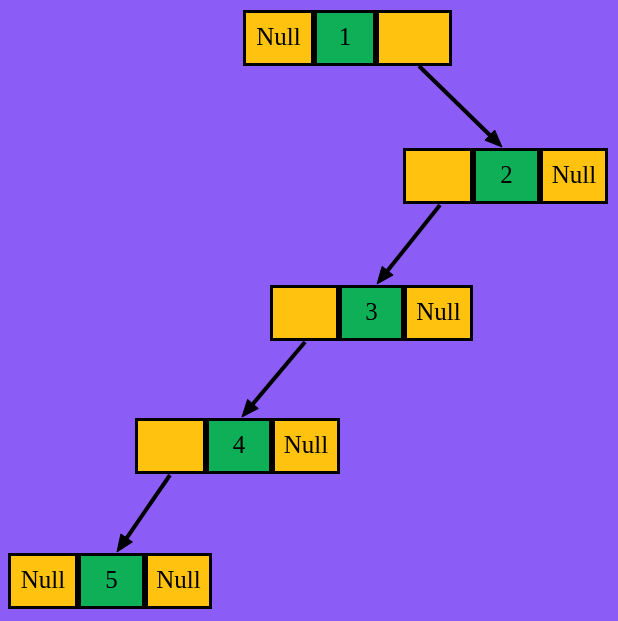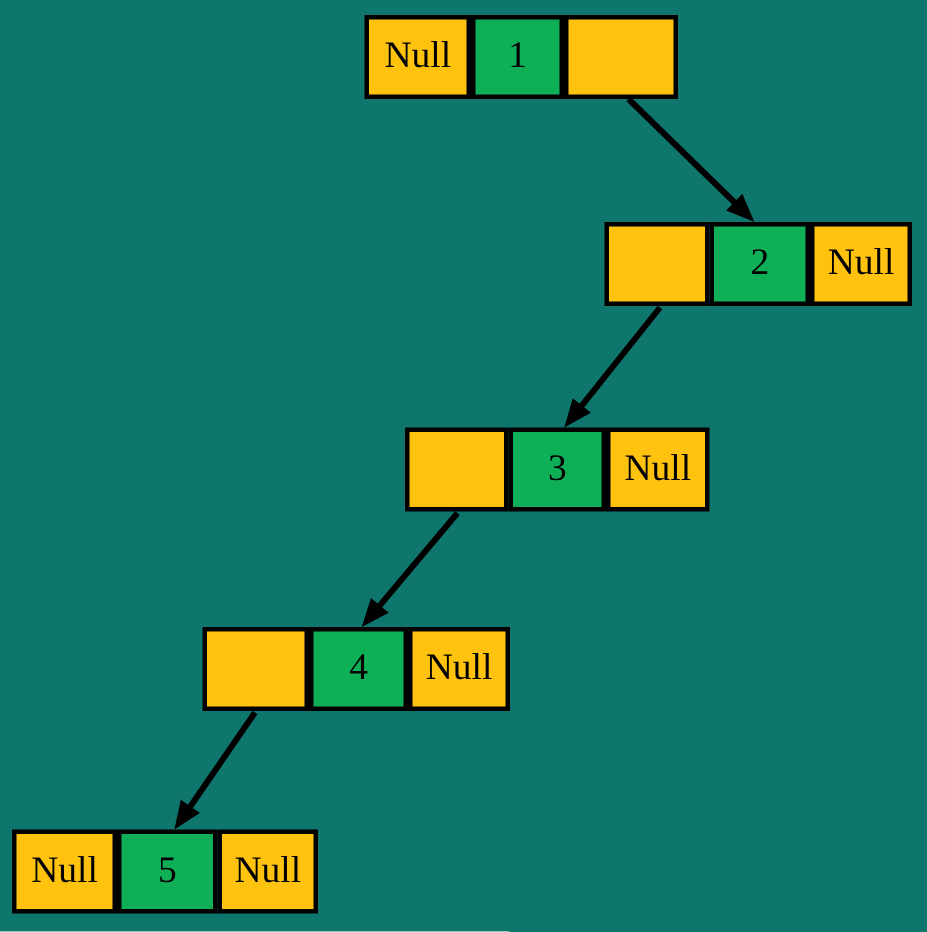--- a/index.html
+++ b/index.html
@@ -11,21 +11,21 @@
   body {
     width: 618px;
     height: 621px;
     overflow: hidden;
     font-family: "Liberation Serif", "DejaVu Serif", serif;
   }
   #diagram-root {
     position: relative;
     width: 618px;
     height: 621px;
-    background: #0f766e;
+    background: #8b5cf6;
   }
   svg#linked-list-svg {
     display: block;
     width: 618px;
     height: 621px;
   }
   .cell-rect {
     stroke: #000000;
     stroke-width: 3;
   }

